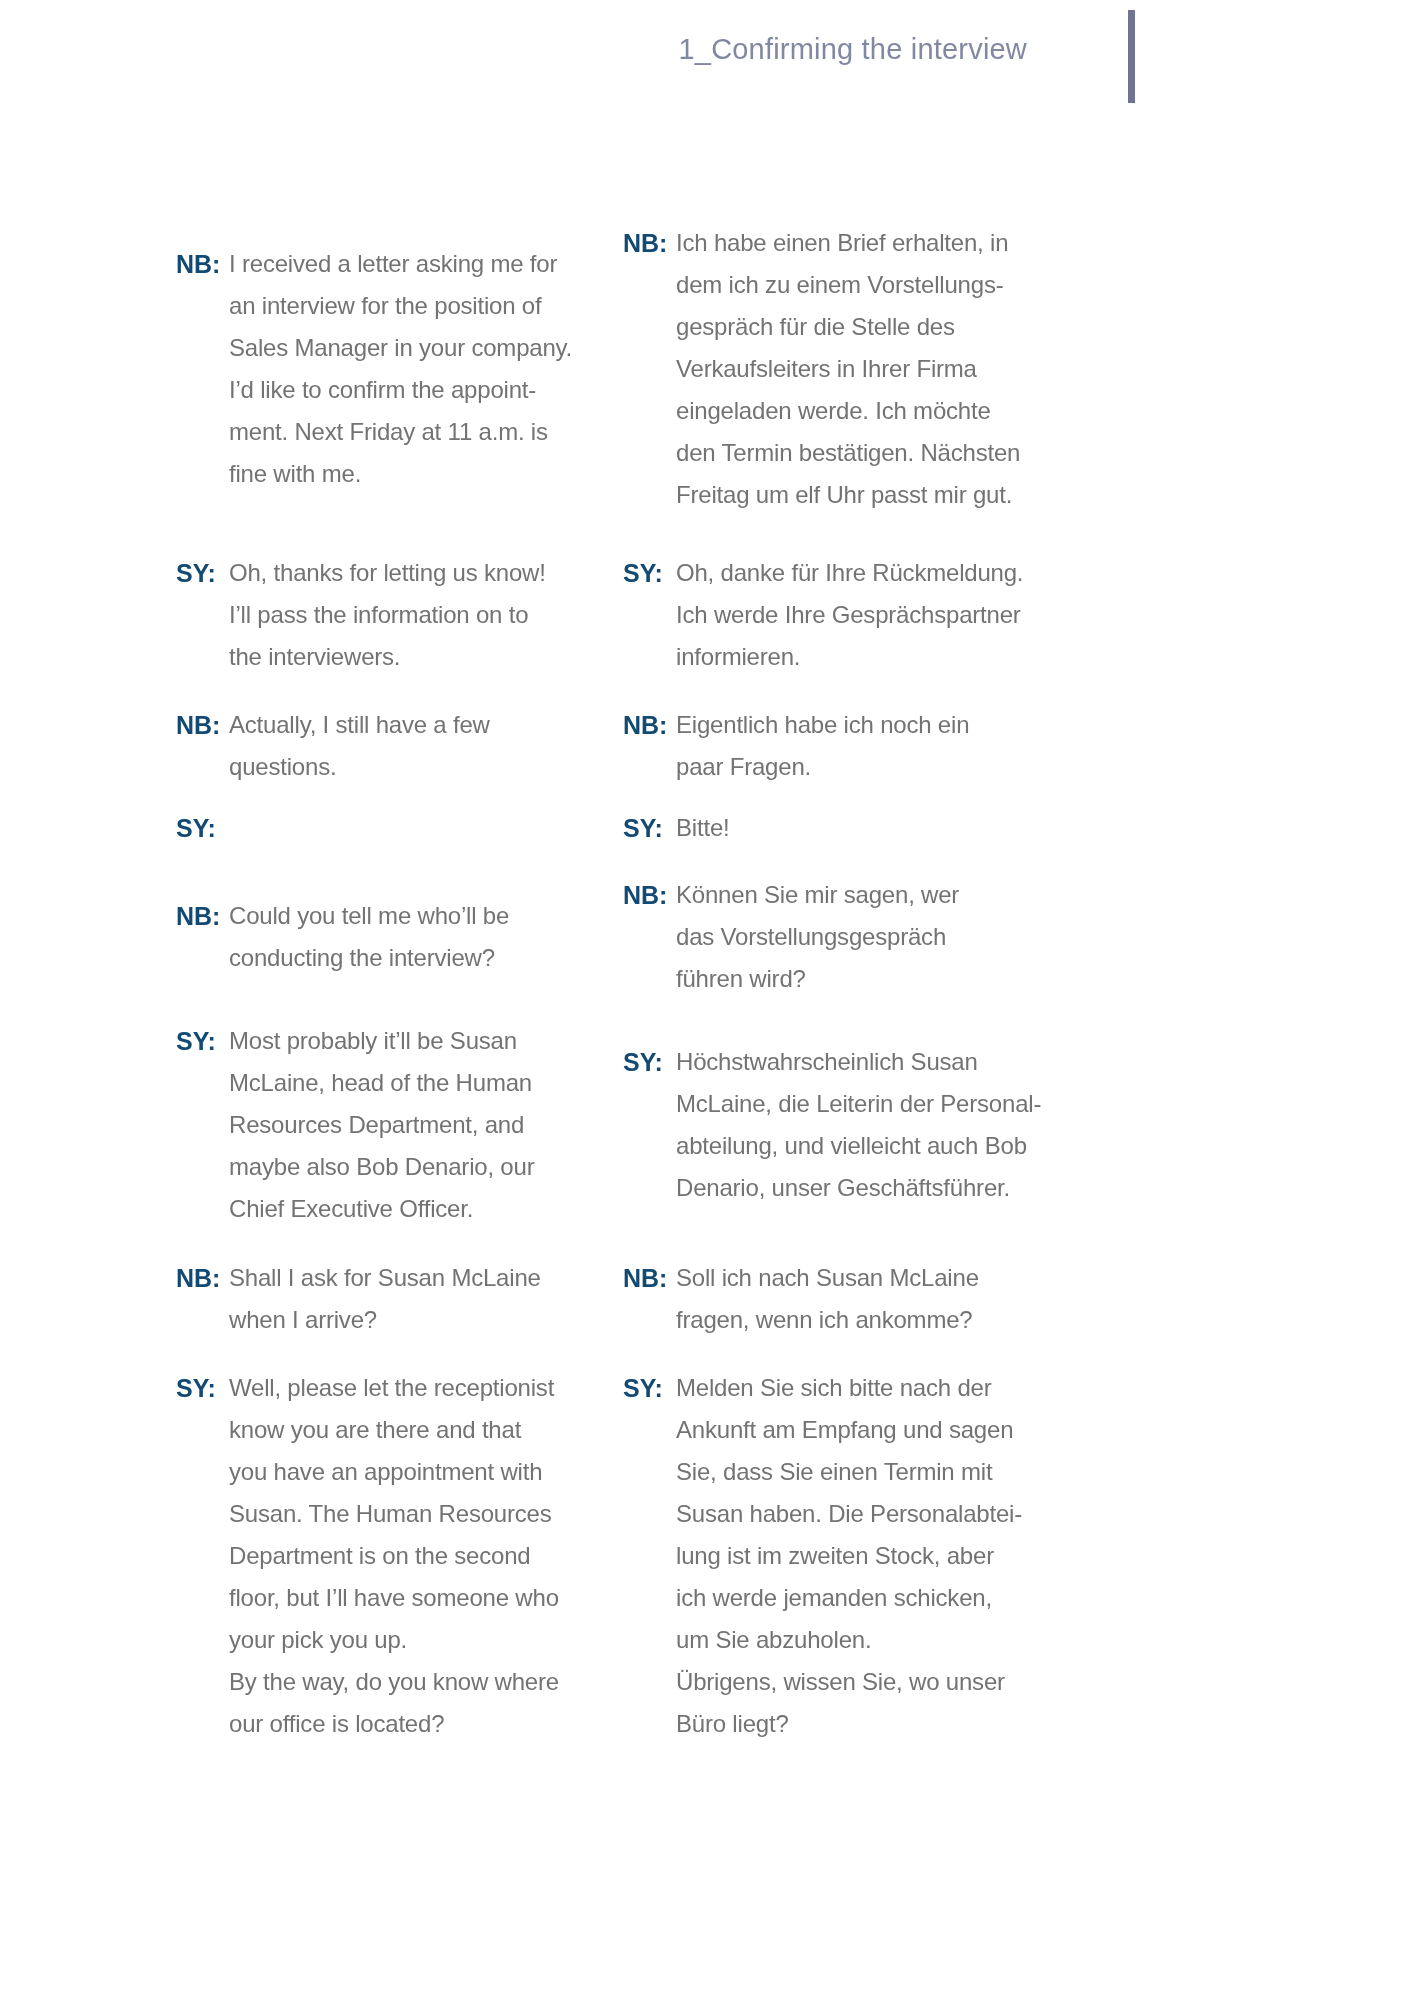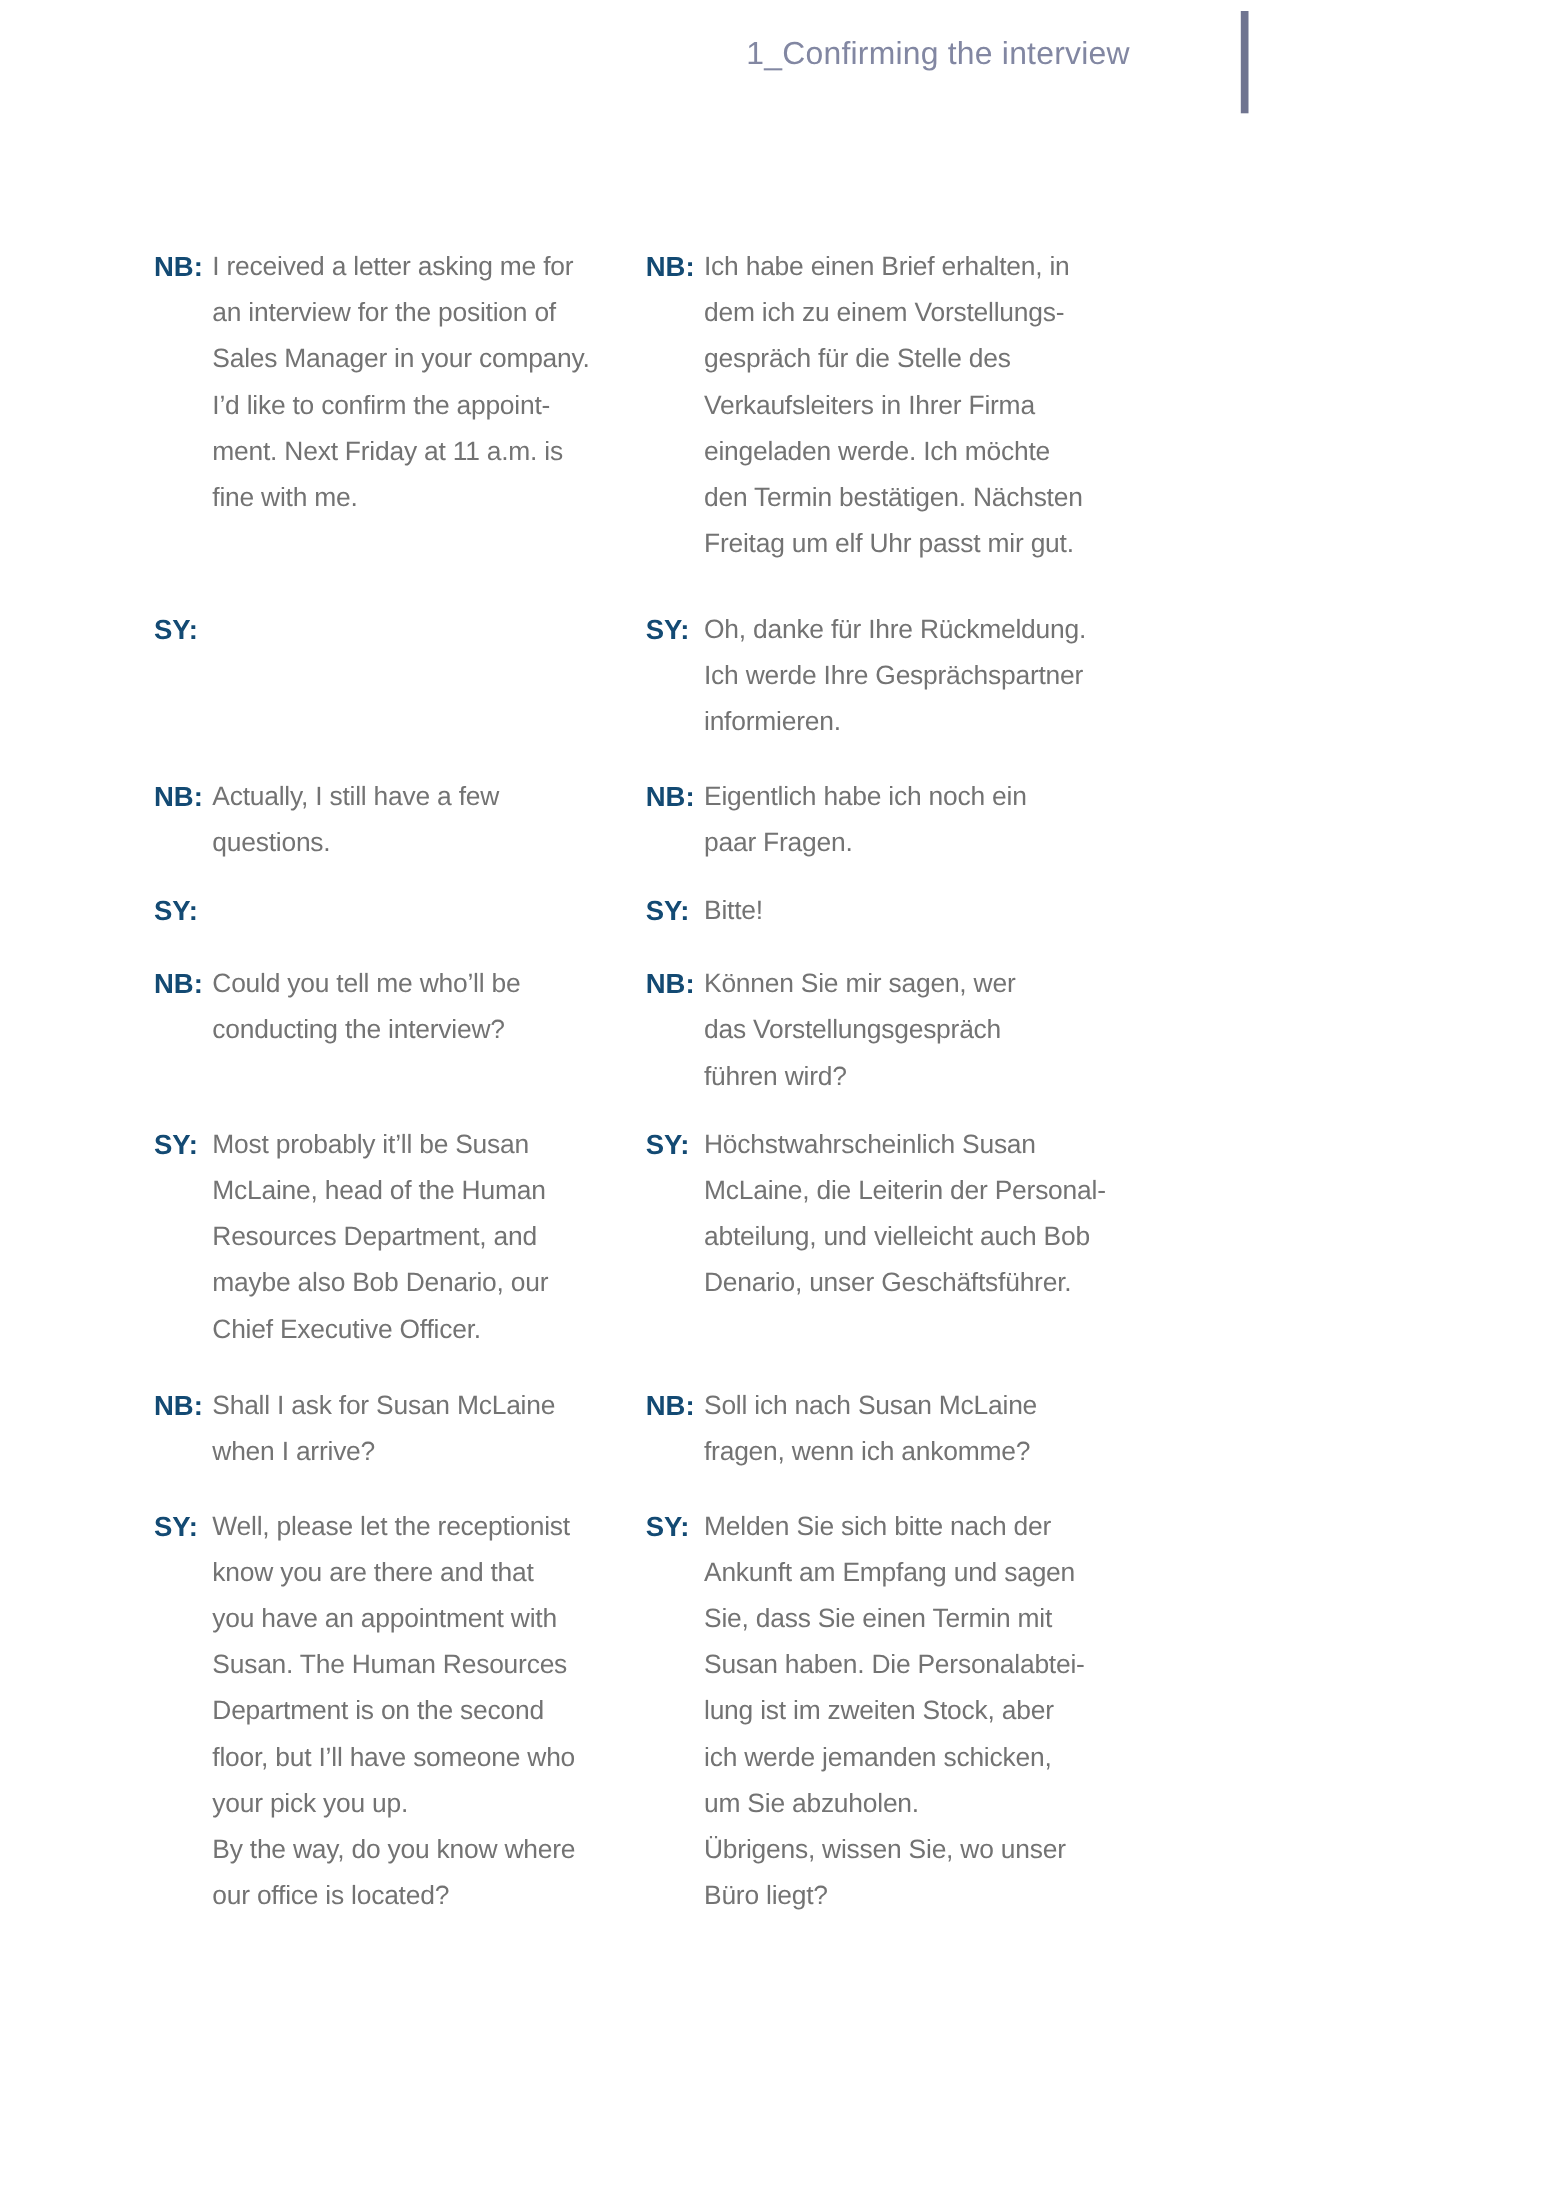--- a/index.html
+++ b/index.html
@@ -29,21 +29,22 @@
     background: #6f7490;
   }
   .dialogue {
     position: absolute;
     top: 222px;
     left: 140px;
     right: 60px;
   }
   .row {
     display: flex;
-    align-items: flex-start;
+    align-items: center;
+    margin-left: 36px;
   }
   .col {
     display: flex;
     align-items: flex-start;
   }
   .col.en { width: 447px; flex-shrink: 0; }
   .col.de { flex: 1; }
   .speaker {
     width: 53px;
     flex-shrink: 0;
@@ -105,20 +106,23 @@
 Verkaufsleiters in Ihrer Firma
 eingeladen werde. Ich möchte
 den Termin bestätigen. Nächsten
 Freitag um elf Uhr passt mir gut.</div>
       </div>
     </div>
 
     <div class="row mb2">
       <div class="col en">
         <span class="speaker">SY:</span>
+        <div class="text">Oh, thanks for letting us know!
+I’ll pass the information on to
+the interviewers.</div>
       </div>
       <div class="col de">
         <span class="speaker">SY:</span>
         <div class="text">Oh, danke für Ihre Rückmeldung.
 Ich werde Ihre Gesprächspartner
 informieren.</div>
       </div>
     </div>
 
     <div class="row mb3">

